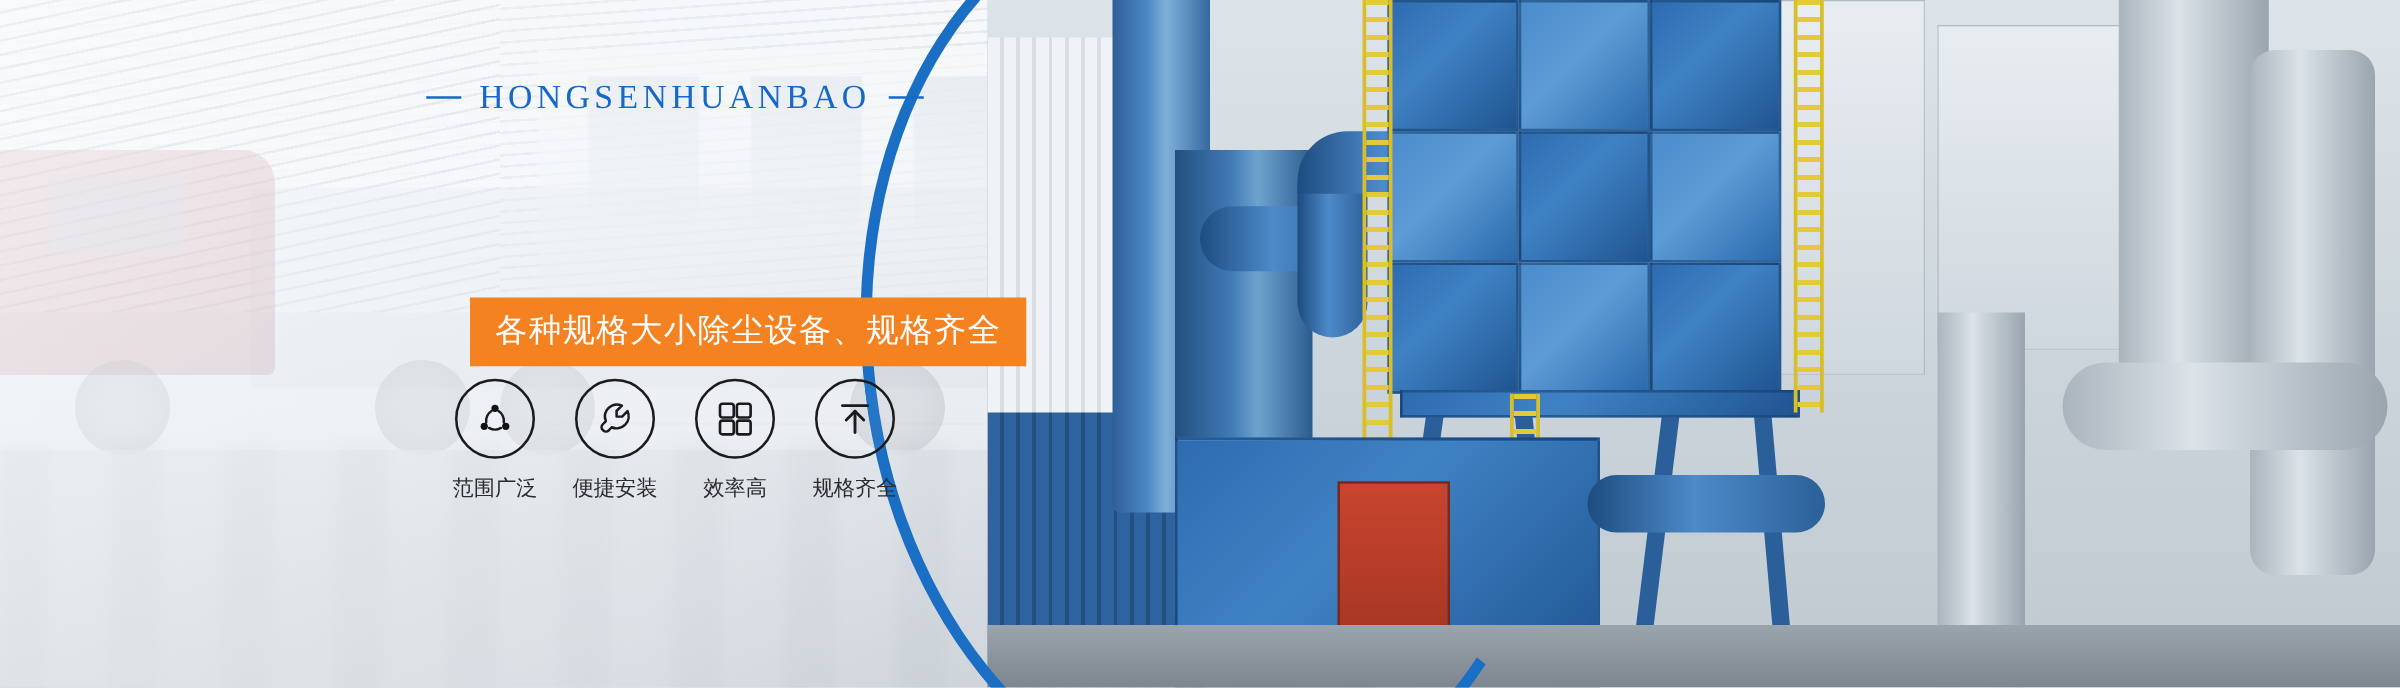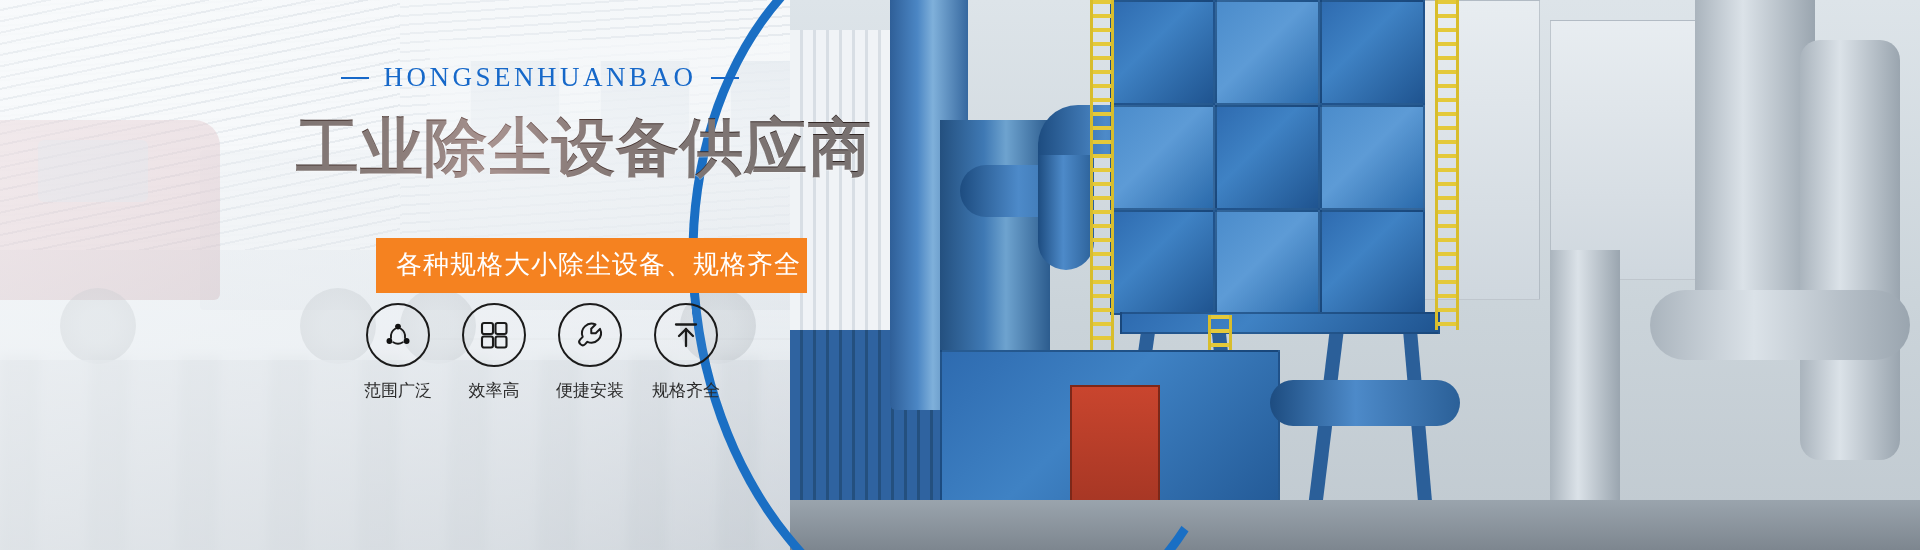--- a/index.html
+++ b/index.html
@@ -161,29 +161,29 @@
   .headline {
     position:absolute; left:296px; top:105px;
     font-family:"DejaVu Sans","Liberation Sans",sans-serif;
     font-size:63px; font-weight:bold; letter-spacing:1px; white-space:nowrap;
     background:linear-gradient(100deg,#3a2b28 0%,#4b3631 18%,#7a5a55 34%,#4a3531 50%,#3b2c29 66%,#2f2523 100%);
     -webkit-background-clip:text; background-clip:text; color:transparent;
     text-shadow:0 1px 0 rgba(255,255,255,.35);
   }
   .subbar {
     position:absolute; left:376px; top:238px;
-    background:#f58220; padding:9px 6px 11px 20px;
+    background:#f58220; padding:9px 20px 11px 20px;
   }
   .subbar-text {
     font-family:"DejaVu Sans","Liberation Sans",sans-serif;
     font-size:26px; color:#ffffff; letter-spacing:1px; white-space:nowrap;
   }
   .features {
-    position:absolute; left:350px; top:303px; width:420px;
-    display:flex; justify-content:flex-start;
+    position:absolute; left:330px; top:303px; width:420px;
+    display:flex; justify-content:center;
   }
   .feature { width:96px; display:flex; flex-direction:column; align-items:center; }
   .feat-circle {
     width:64px; height:64px; border-radius:50%;
     border:2.5px solid #1b1b1b; display:flex; align-items:center; justify-content:center;
     background:rgba(255,255,255,0.05);
   }
   .feat-label {
     margin-top:12px; font-size:17px; color:#2b2b2b; white-space:nowrap;
     font-family:"DejaVu Sans","Liberation Sans",sans-serif;
@@ -271,21 +271,20 @@
   <div class="swoosh"></div>
 
   <div class="content">
 
     <div class="brand-line">
       <span class="brand-dash"></span>
       <span class="brand-text">HONGSENHUANBAO</span>
       <span class="brand-dash"></span>
     </div>
 
-    <div class="headline">工业除尘设备供应商</div>
 
     <div class="subbar">
       <span class="subbar-text">各种规格大小除尘设备、规格齐全</span>
     </div>
 
     <div class="features">
 
       <div class="feature">
         <span class="feat-circle">
           <svg width="36" height="36" viewBox="0 0 36 36">
@@ -295,37 +294,37 @@
             <circle cx="18" cy="9.6" r="2.9" fill="#111"></circle>
             <circle cx="9.4" cy="24" r="2.9" fill="#111"></circle>
             <circle cx="26.6" cy="24" r="2.9" fill="#111"></circle>
           </svg>
         </span>
         <span class="feat-label">范围广泛</span>
       </div>
 
       <div class="feature">
         <span class="feat-circle">
+          <svg width="36" height="36" viewBox="0 0 36 36">
+            <path d="M23.5 7.5 a9.6 9.6 0 0 0 -12.8 12.4 l-2.6 2.7 a3 3 0 0 0 0 4.2 l0.6 0.6 a3 3 0 0 0 4.2 0 l2.5 -2.6 a9.6 9.6 0 0 0 12.6 -12.9 l-4.3 4.4 l-4.4 -0.1 l-0.1 -4.4 z" fill="none" stroke="#1b1b1b" stroke-width="2" stroke-linejoin="round" stroke-linecap="round"></path>
+          </svg>
+        </span>
+        <span class="feat-label">便捷安装</span>
+      </div>
+
+      <div class="feature">
+        <span class="feat-circle">
           <svg width="34" height="34" viewBox="0 0 34 34">
             <rect x="5" y="5" width="11" height="11" rx="2" fill="none" stroke="#1b1b1b" stroke-width="2.1"></rect>
             <rect x="18.5" y="5" width="11" height="11" rx="2" fill="none" stroke="#1b1b1b" stroke-width="2.1"></rect>
             <rect x="5" y="18.5" width="11" height="11" rx="2" fill="none" stroke="#1b1b1b" stroke-width="2.1"></rect>
             <rect x="18.5" y="18.5" width="11" height="11" rx="2" fill="none" stroke="#1b1b1b" stroke-width="2.1"></rect>
           </svg>
         </span>
         <span class="feat-label">效率高</span>
-      </div>
-
-      <div class="feature">
-        <span class="feat-circle">
-          <svg width="36" height="36" viewBox="0 0 36 36">
-            <path d="M23.5 7.5 a9.6 9.6 0 0 0 -12.8 12.4 l-2.6 2.7 a3 3 0 0 0 0 4.2 l0.6 0.6 a3 3 0 0 0 4.2 0 l2.5 -2.6 a9.6 9.6 0 0 0 12.6 -12.9 l-4.3 4.4 l-4.4 -0.1 l-0.1 -4.4 z" fill="none" stroke="#1b1b1b" stroke-width="2" stroke-linejoin="round" stroke-linecap="round"></path>
-          </svg>
-        </span>
-        <span class="feat-label">便捷安装</span>
       </div>
 
       <div class="feature">
         <span class="feat-circle">
           <svg width="34" height="34" viewBox="0 0 34 34">
             <line x1="7" y1="6.5" x2="27" y2="6.5" stroke="#1b1b1b" stroke-width="2.3" stroke-linecap="round"></line>
             <line x1="17" y1="11" x2="17" y2="28" stroke="#1b1b1b" stroke-width="2.3" stroke-linecap="round"></line>
             <polyline points="10,18 17,11 24,18" fill="none" stroke="#1b1b1b" stroke-width="2.3" stroke-linecap="round" stroke-linejoin="round"></polyline>
           </svg>
         </span>

